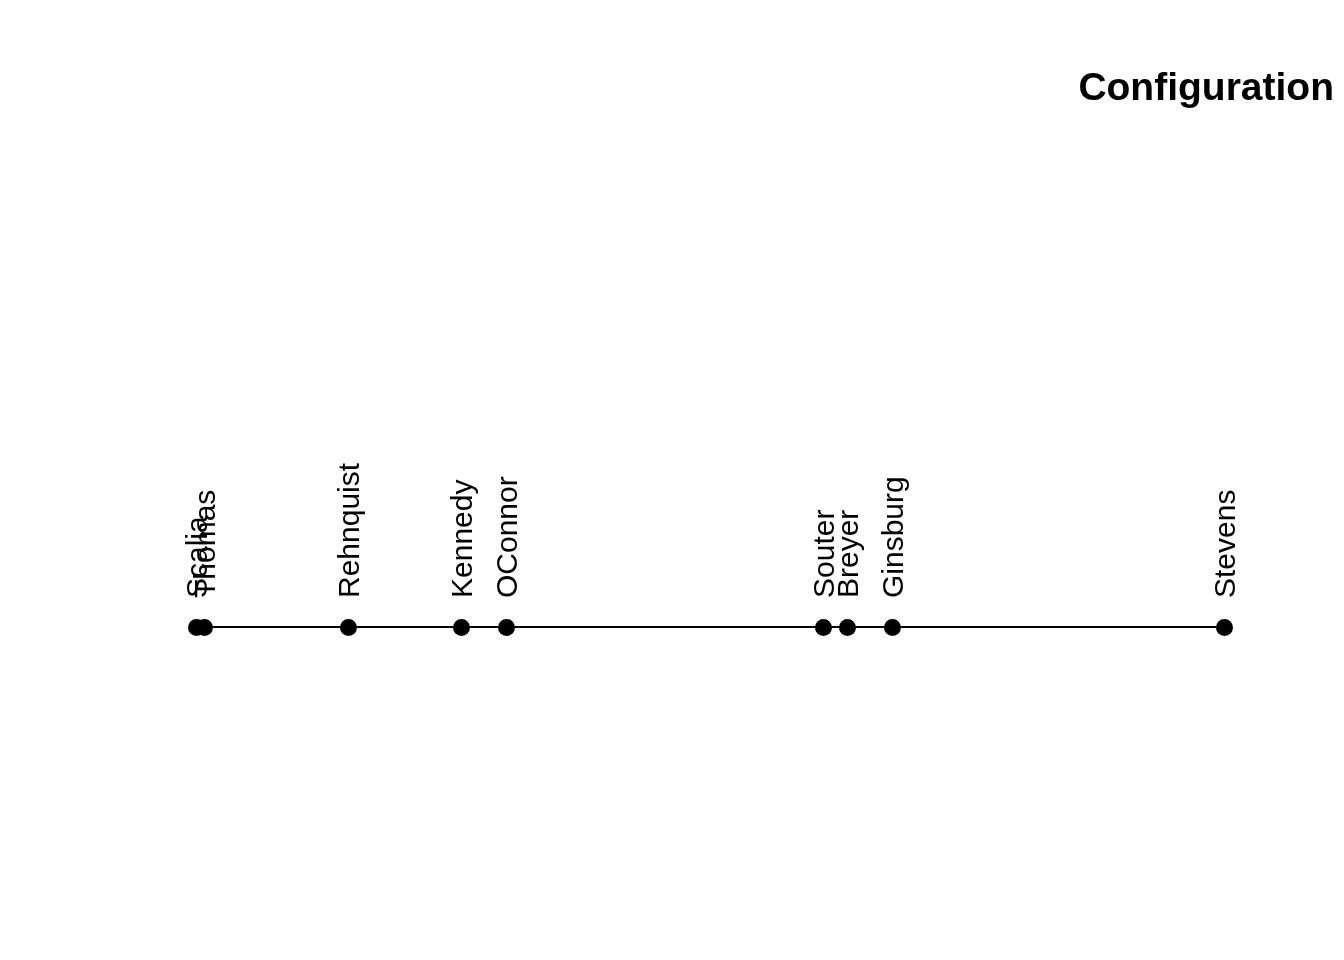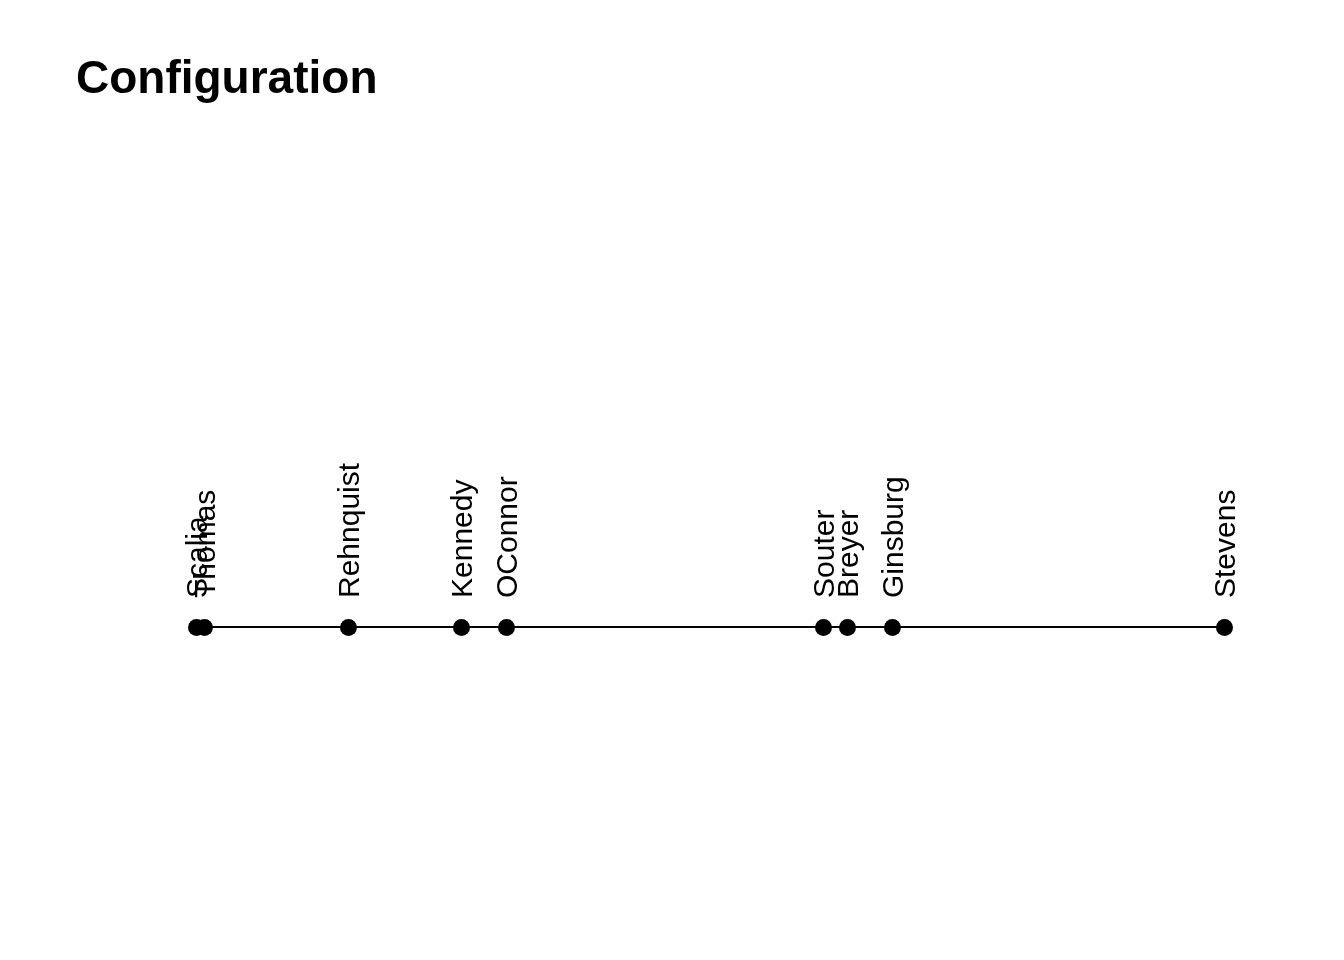--- a/index.html
+++ b/index.html
@@ -14,23 +14,23 @@
     background: #ffffff;
     overflow: hidden;
     font-family: "Liberation Sans", sans-serif;
     color: #000000;
   }
   .chart-title {
     position: absolute;
     top: 58px;
     left: 76px;
     right: 0;
-    margin: 0;
-    text-align: left;
-    font-size: 46px;
+    margin: 10px;
+    text-align: right;
+    font-size: 39px;
     line-height: 38px;
     font-weight: bold;
     color: #000000;
   }
   .axis-line {
     position: absolute;
     height: 2px;
     background: #000000;
   }
   .pt {

